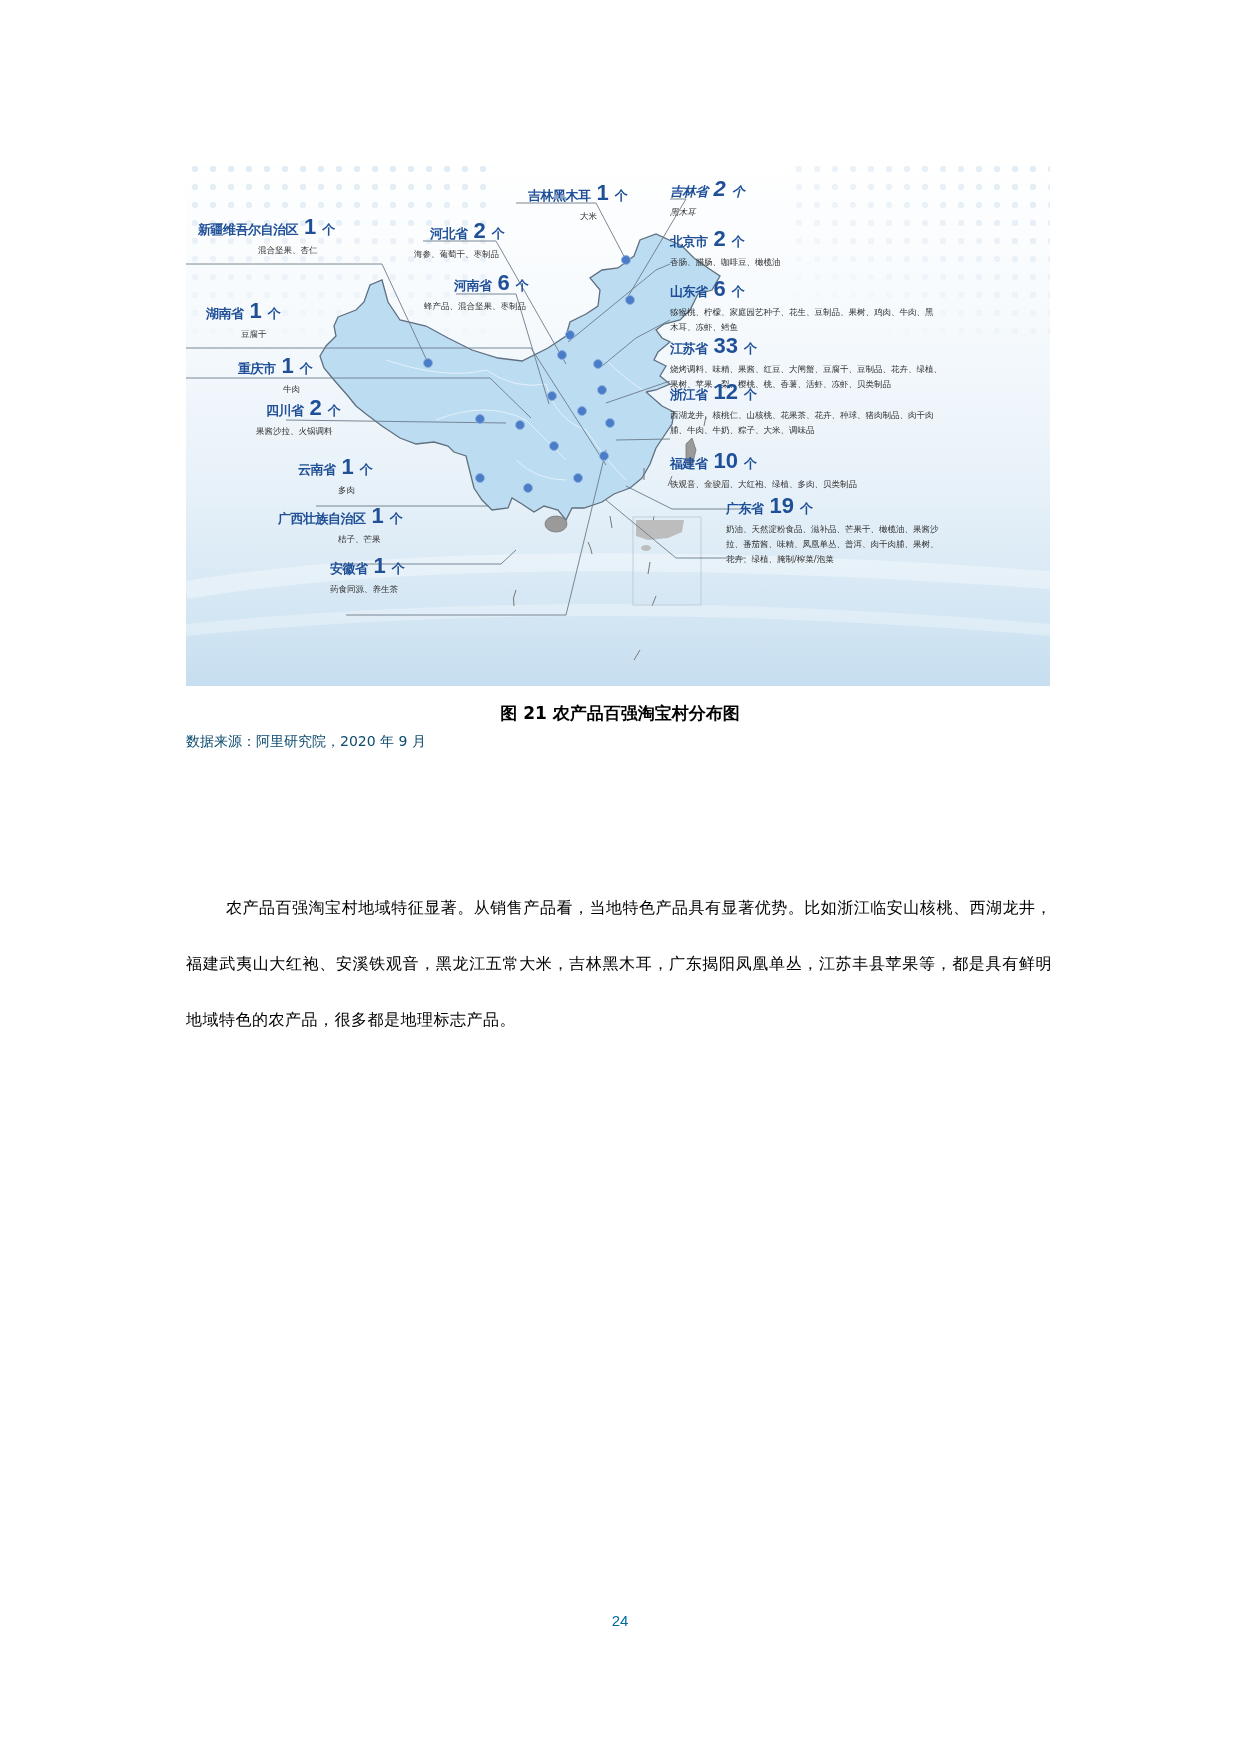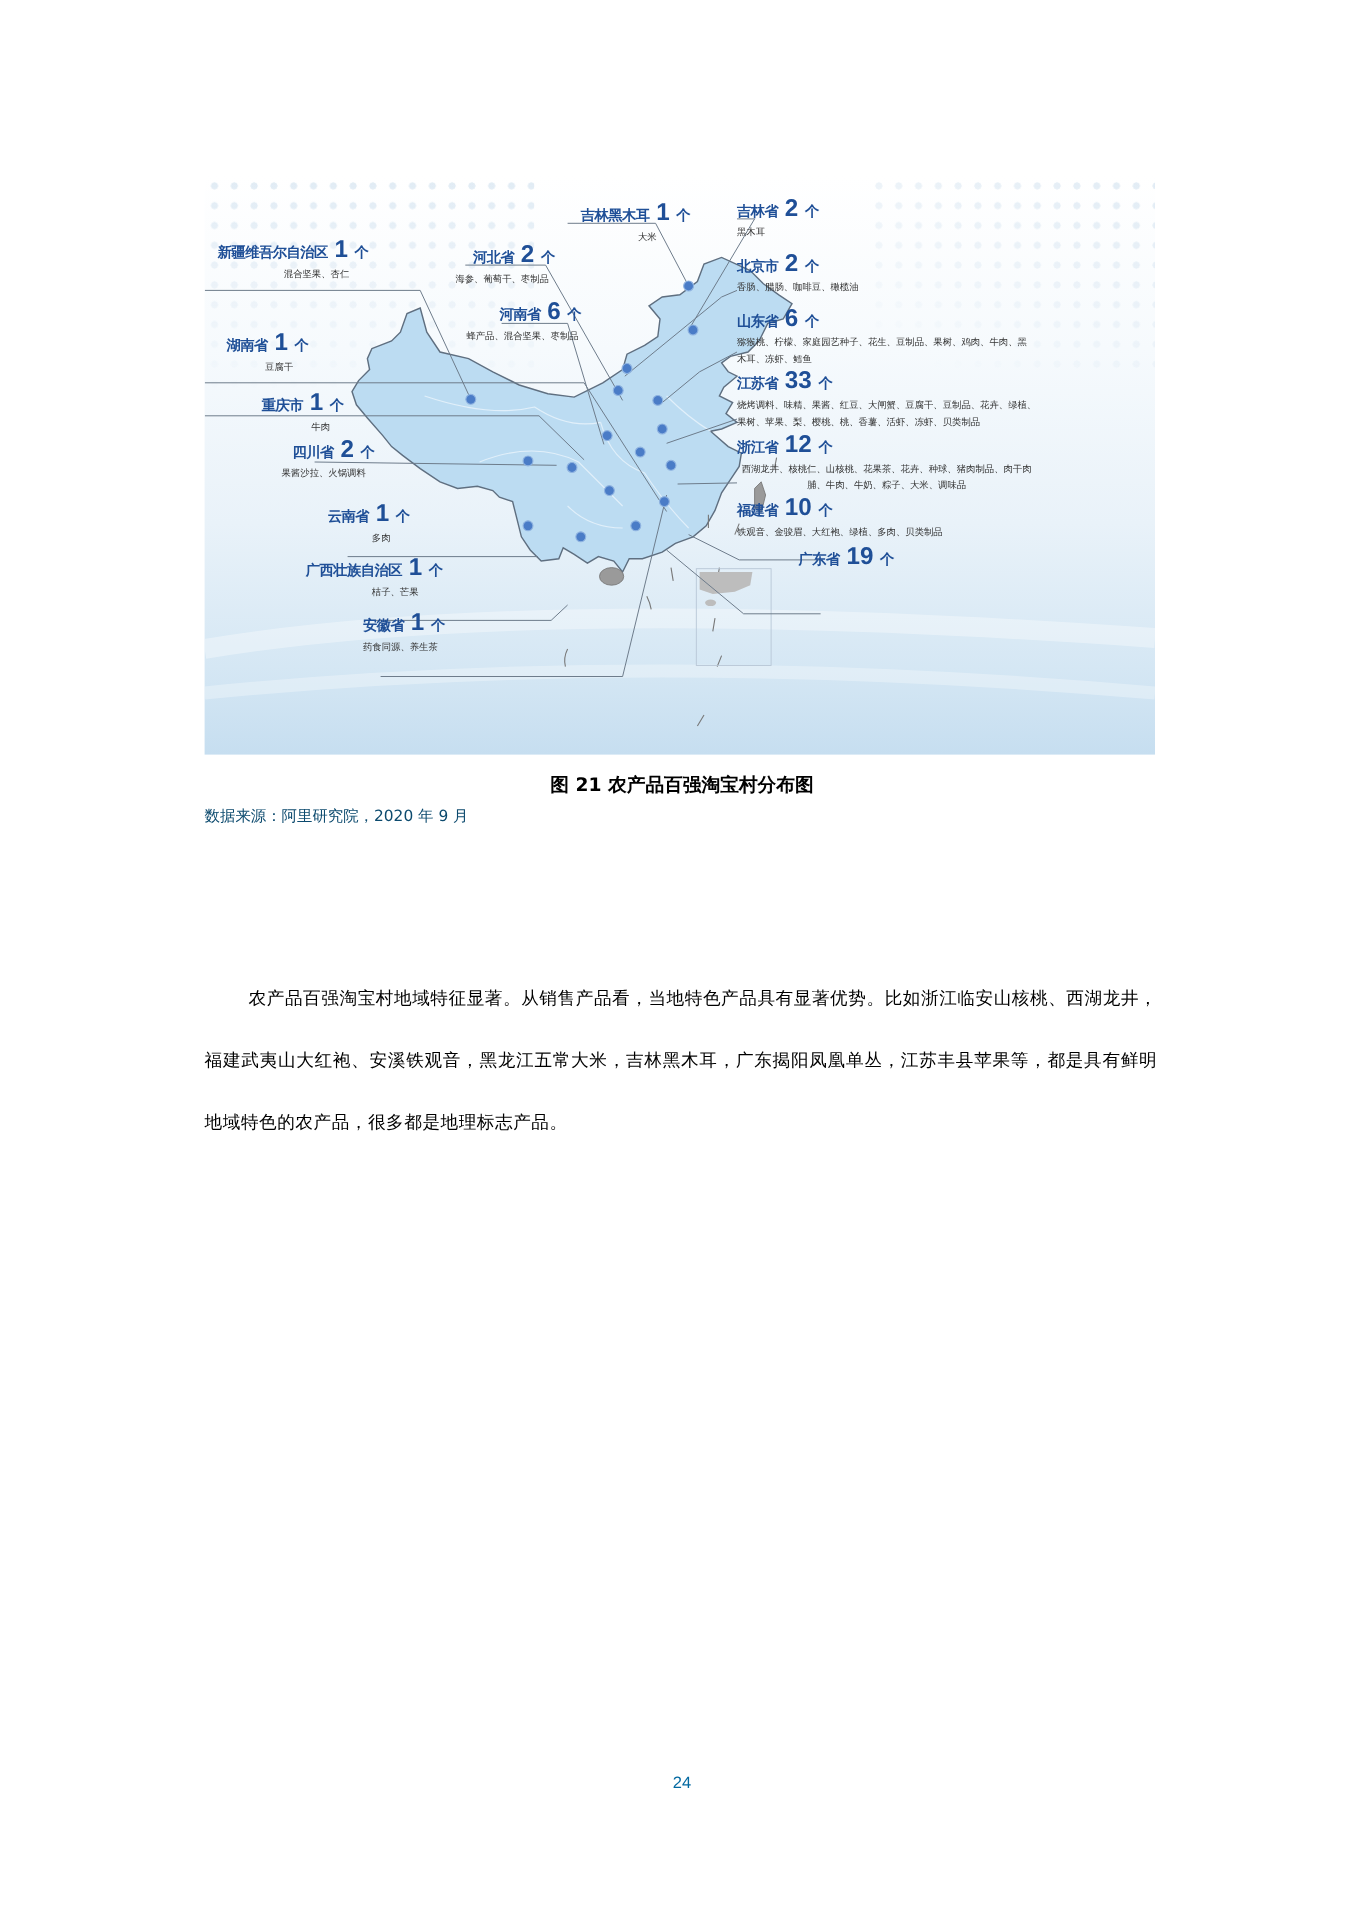--- a/index.html
+++ b/index.html
@@ -214,21 +214,21 @@
 
   <div class="lbl" style="left:342px; top:22px;">
     <div class="head">
         <span class="name">吉林黑木耳</span>
         <span class="num">1</span>
         <span class="unit">个</span>
       </div>
     <div class="items" style="padding-left:52px">大米</div>
   </div>
 
-  <div class="lbl" style="left:484px; top:18px;">
+  <div class="lbl" style="left:484px; top:18px;font-style:italic;">
     <div class="head">
         <span class="name">吉林省</span>
         <span class="num">2</span>
         <span class="unit">个</span>
       </div>
     <div class="items">黑木耳</div>
   </div>
 
   <div class="lbl" style="left:484px; top:68px;">
     <div class="head">
@@ -250,21 +250,21 @@
 
   <div class="lbl" style="left:484px; top:175px; width:272px;">
     <div class="head">
         <span class="name">江苏省</span>
         <span class="num">33</span>
         <span class="unit">个</span>
       </div>
     <div class="items">烧烤调料、味精、果酱、红豆、大闸蟹、豆腐干、豆制品、花卉、绿植、果树、苹果、梨、樱桃、桃、香薯、活虾、冻虾、贝类制品</div>
   </div>
 
-  <div class="lbl" style="left:484px; top:233px; width:272px;text-align:center;">
+  <div class="lbl" style="left:484px; top:221px; width:272px;">
     <div class="head">
         <span class="name">浙江省</span>
         <span class="num">12</span>
         <span class="unit">个</span>
       </div>
     <div class="items">西湖龙井、核桃仁、山核桃、花果茶、花卉、种球、猪肉制品、肉干肉脯、牛肉、牛奶、粽子、大米、调味品</div>
   </div>
 
   <div class="lbl" style="left:484px; top:290px; width:272px;">
     <div class="head">
@@ -274,20 +274,21 @@
       </div>
     <div class="items">铁观音、金骏眉、大红袍、绿植、多肉、贝类制品</div>
   </div>
 
   <div class="lbl" style="left:540px; top:335px; width:218px;">
     <div class="head">
         <span class="name">广东省</span>
         <span class="num">19</span>
         <span class="unit">个</span>
       </div>
+    <div class="items">奶油、天然淀粉食品、滋补品、芒果干、橄榄油、果酱沙拉、番茄酱、味精、凤凰单丛、普洱、肉干肉脯、果树、花卉、绿植、腌制/榨菜/泡菜</div>
   </div>
 </div>
 
 <div class="caption">图 21  农产品百强淘宝村分布图</div>
 <div class="source">数据来源：阿里研究院，2020 年 9 月</div>
 
 <div class="para">农产品百强淘宝村地域特征显著。从销售产品看，当地特色产品具有显著优势。比如浙江临安山核桃、西湖龙井，福建武夷山大红袍、安溪铁观音，黑龙江五常大米，吉林黑木耳，广东揭阳凤凰单丛，江苏丰县苹果等，都是具有鲜明地域特色的农产品，很多都是地理标志产品。</div>
 
 <div class="pagenum">24</div>
 

